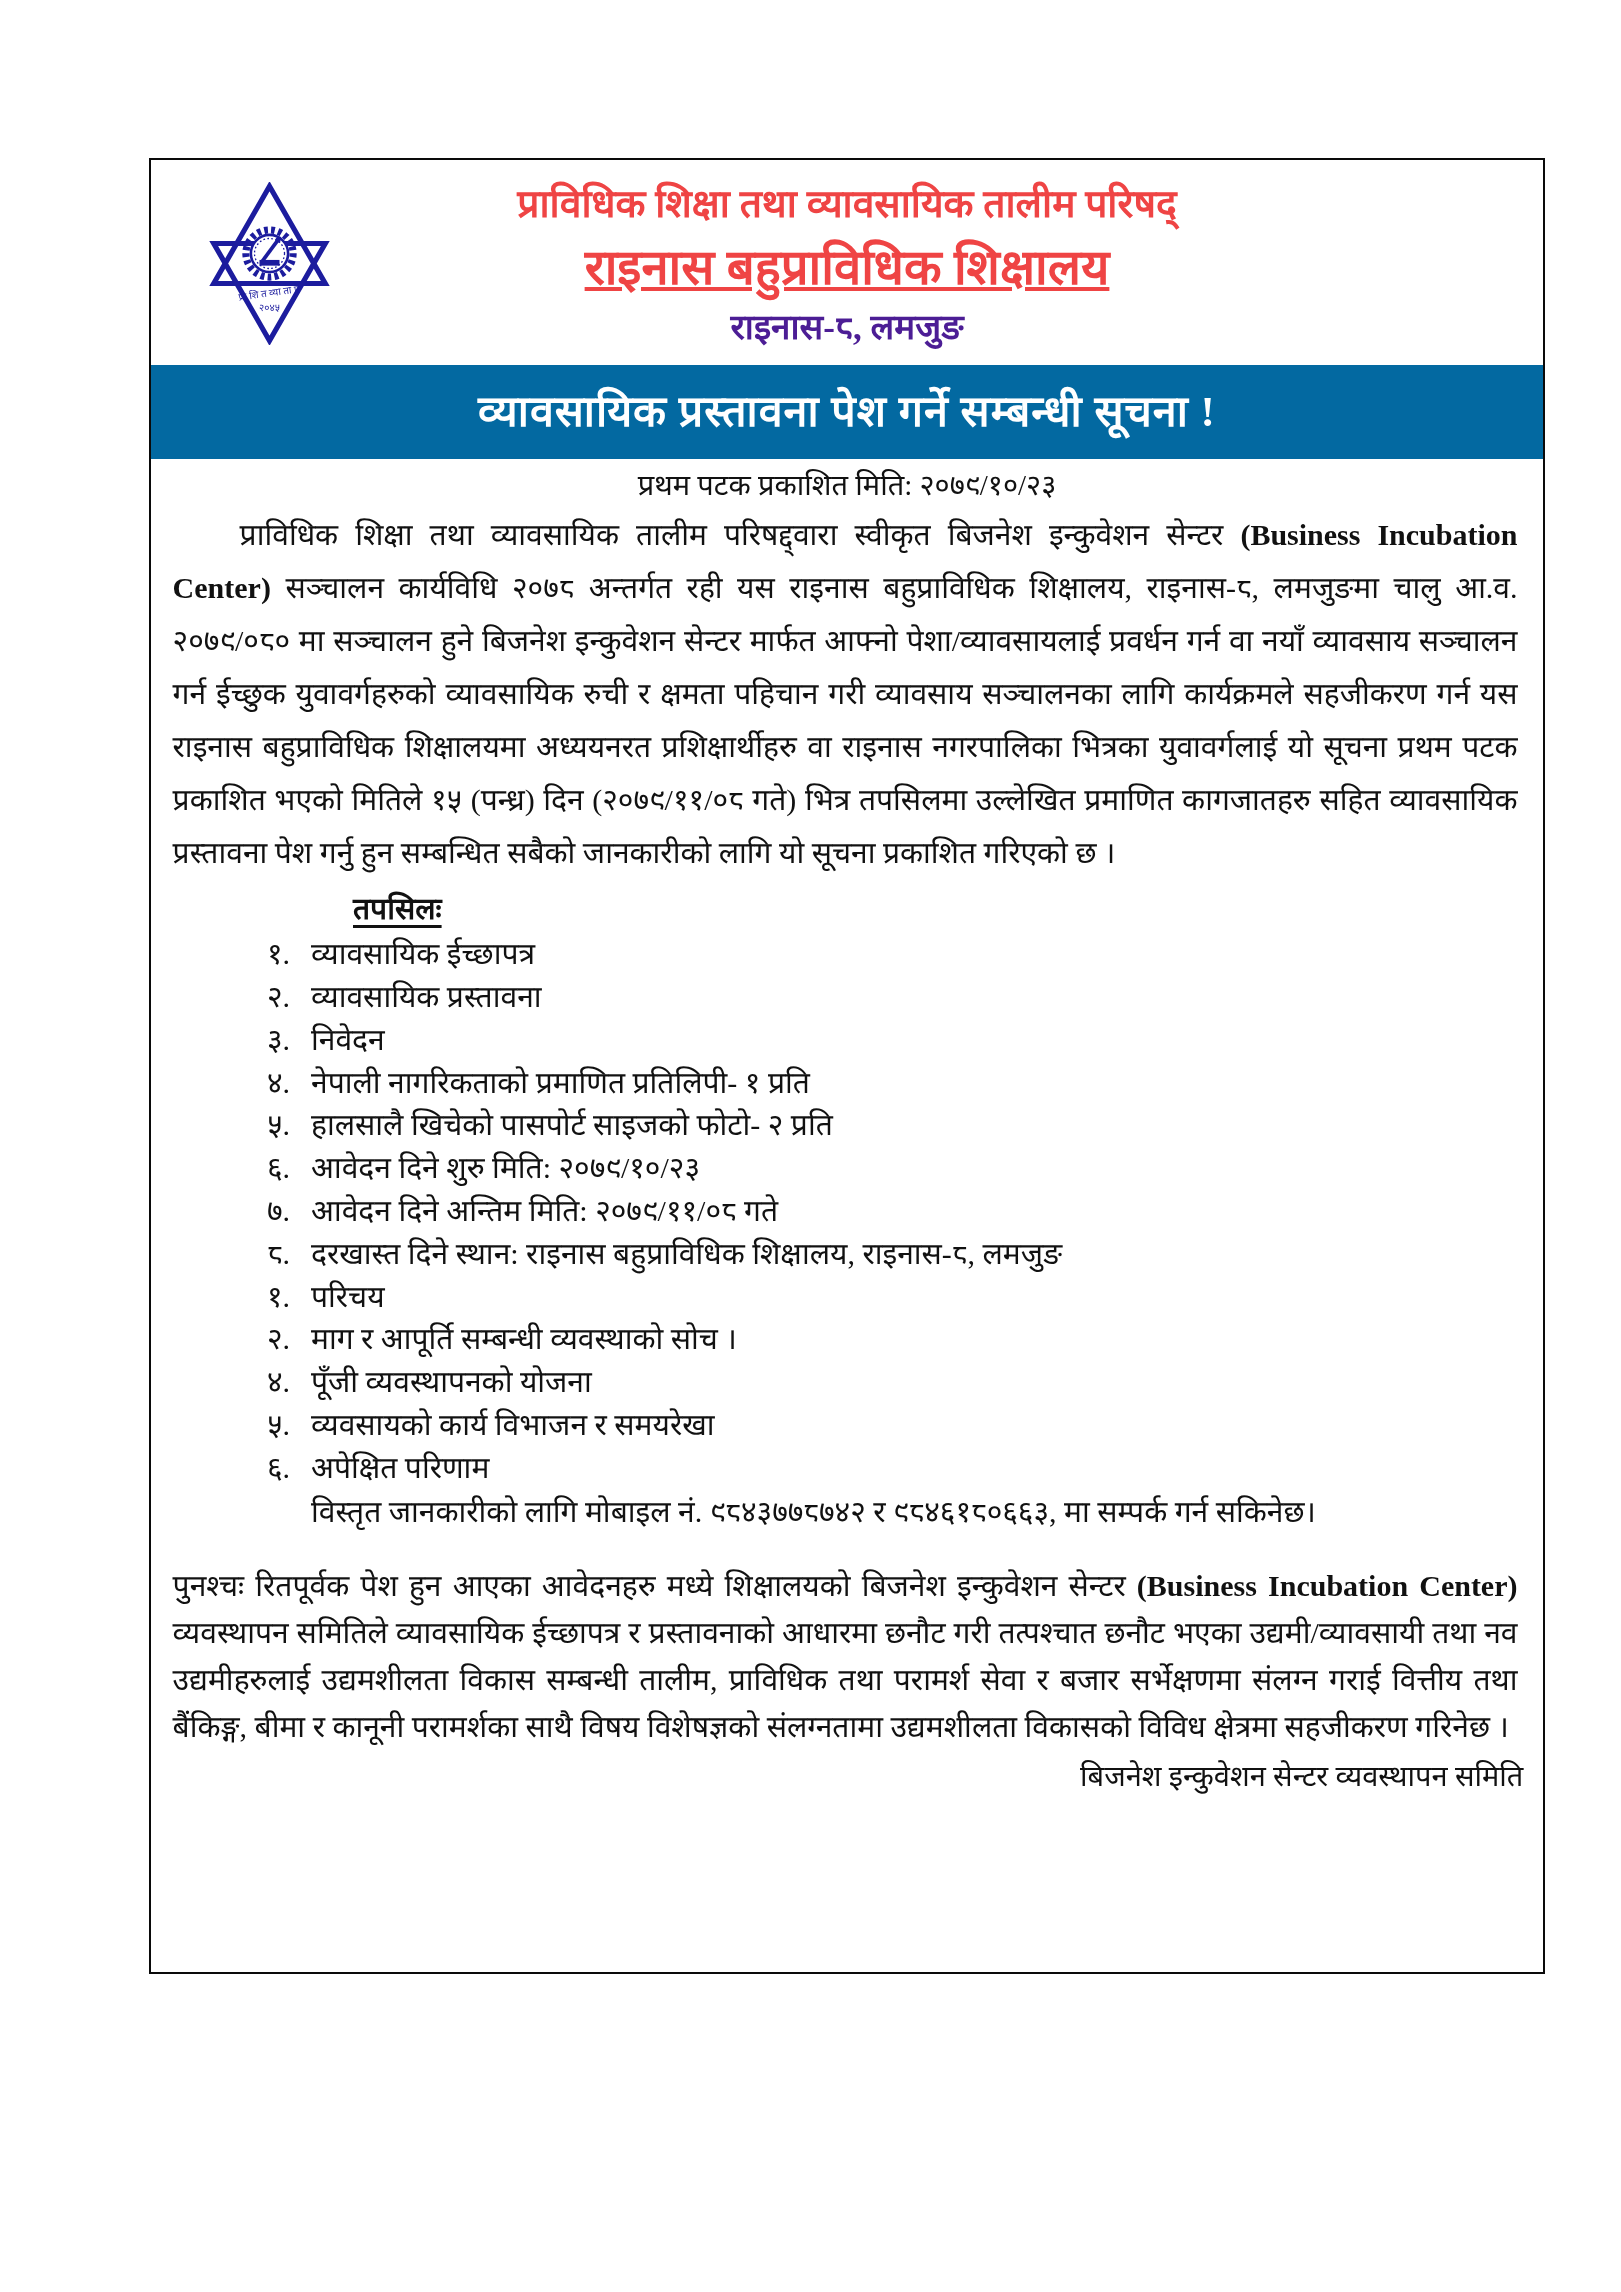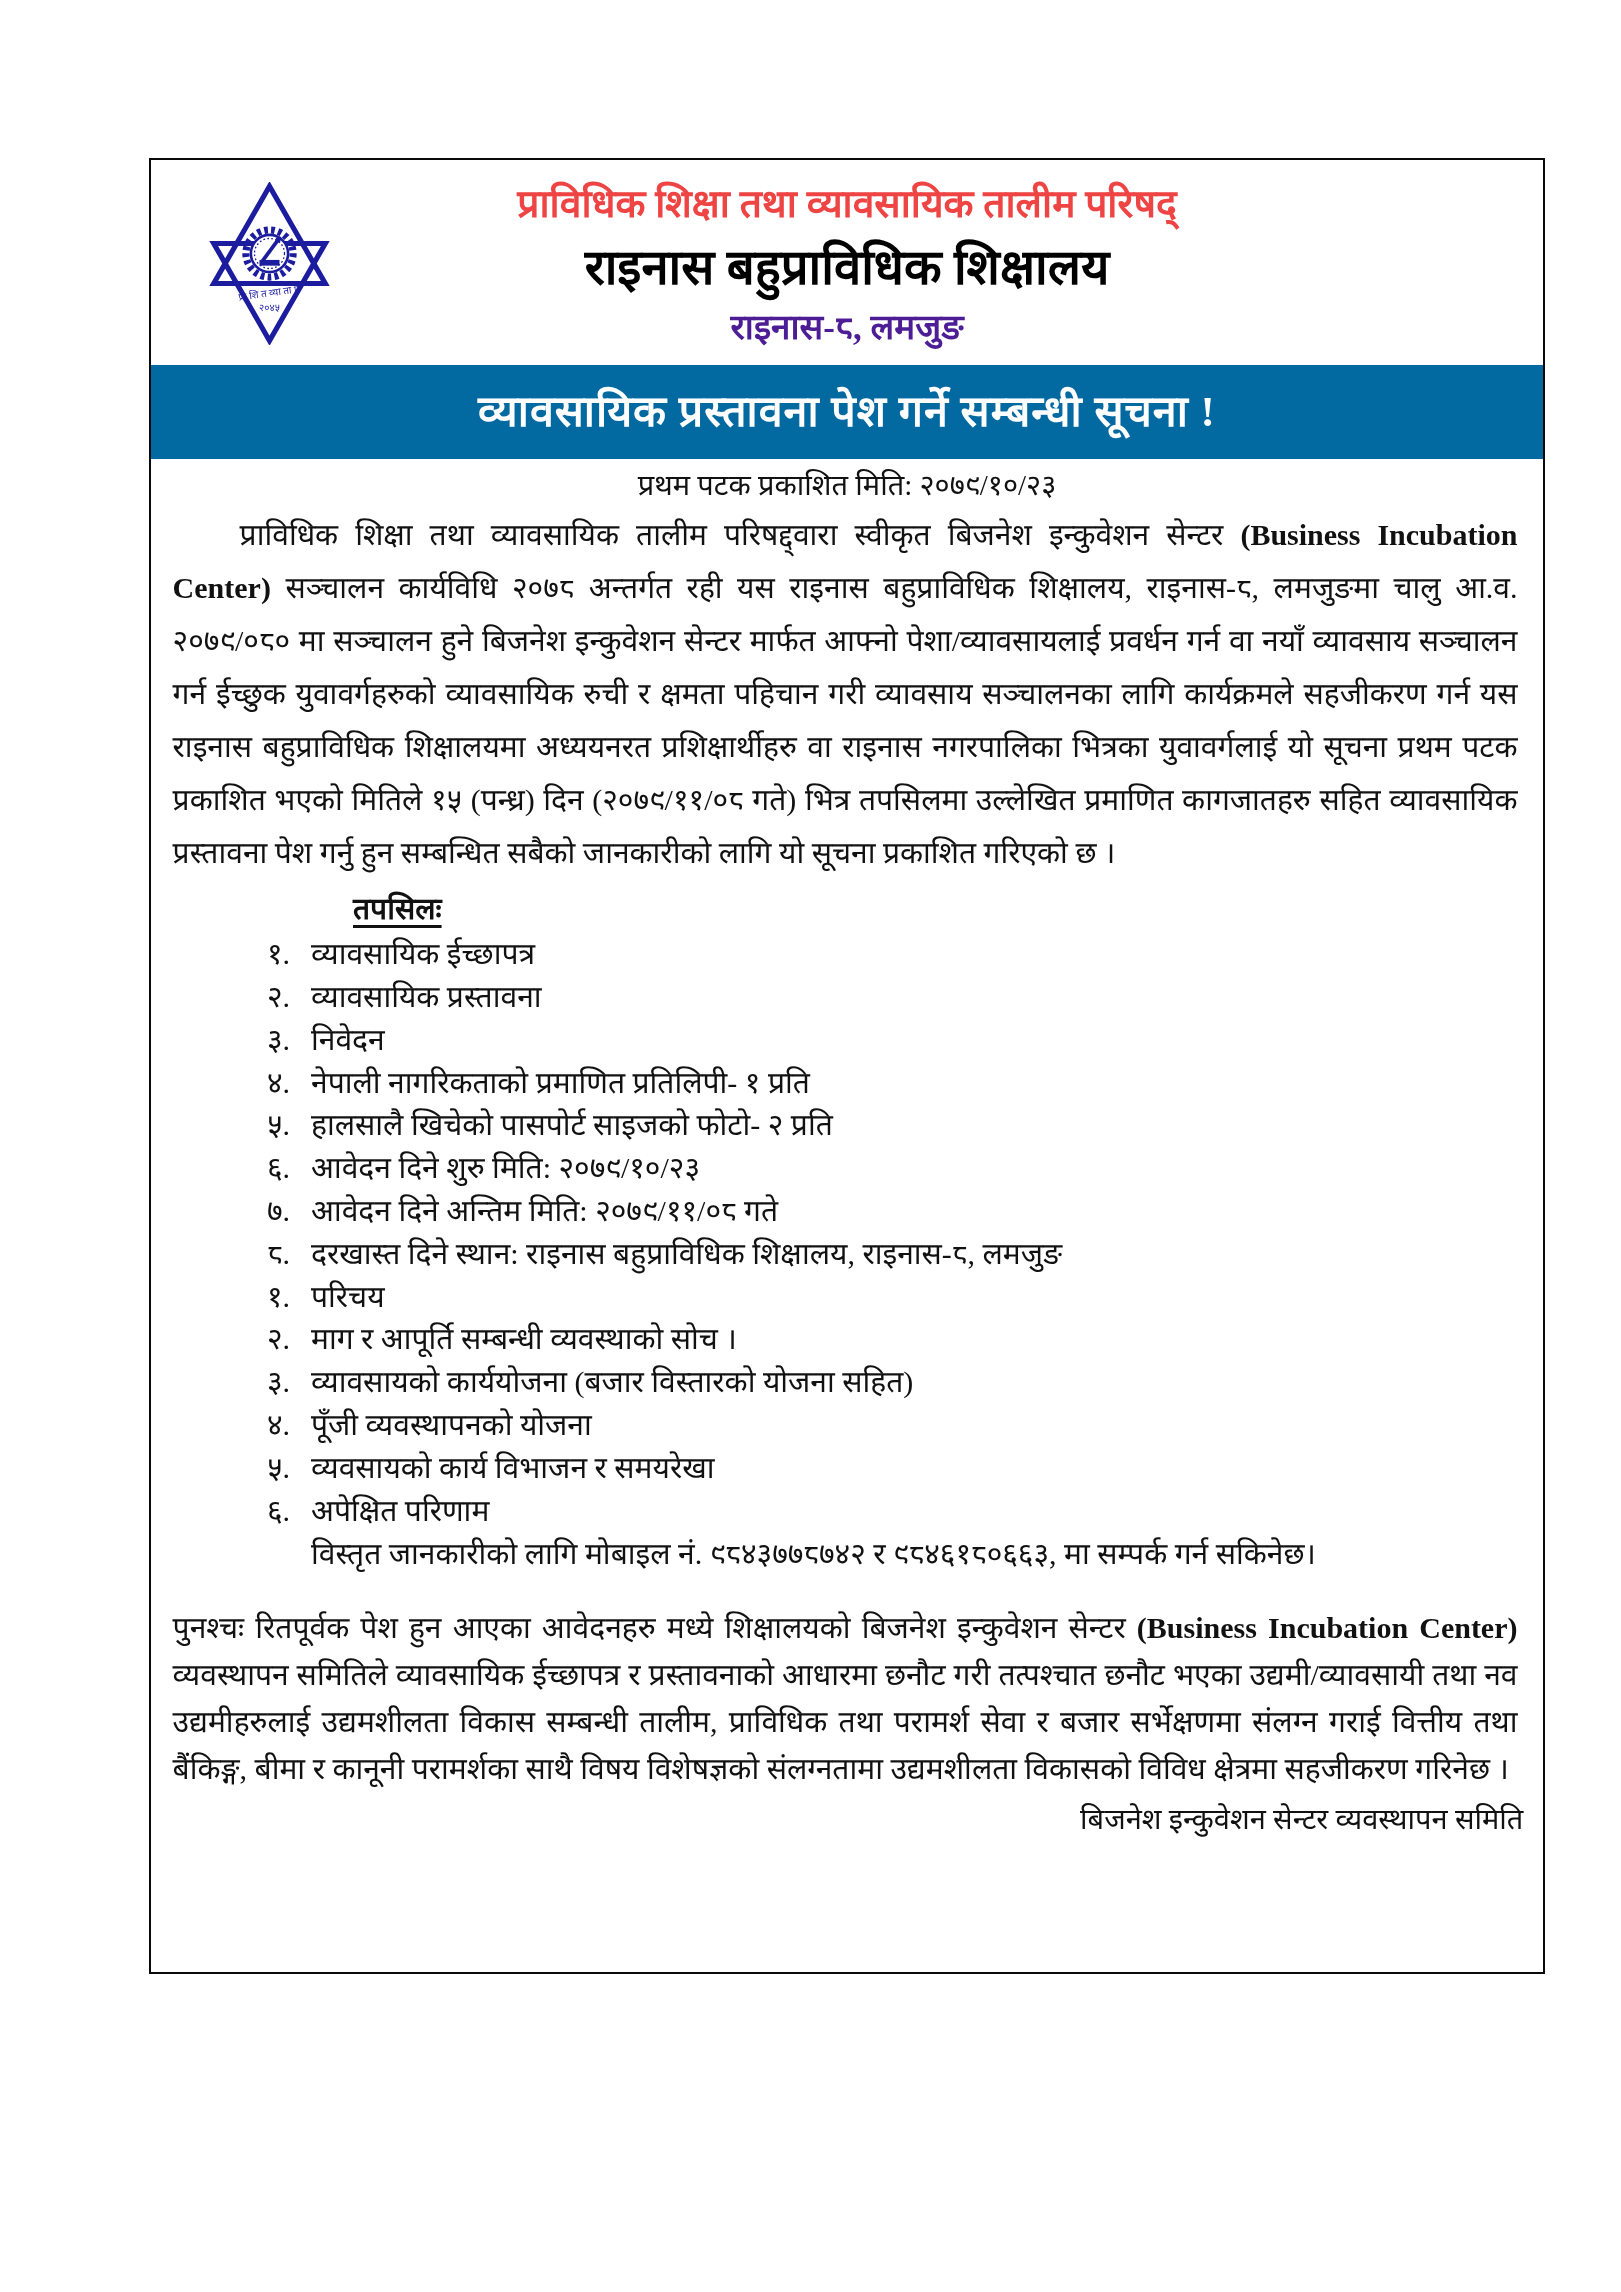--- a/index.html
+++ b/index.html
@@ -15,21 +15,21 @@
     border:2.9px solid #0a0a0a;box-sizing:border-box;background:#ffffff;
     overflow:hidden;
   }
   
   .header{position:relative;padding-top:19.6px;}
   .logo{position:absolute;left:47px;top:21.6px;width:143px;height:163px;}
   .org-line1{
     text-align:center;font-size:39px;font-weight:bold;color:#ef4444;line-height:47px;
   }
   .org-line2{
-    text-align:center;font-size:49px;font-weight:bold;color:#000000;line-height:59px;margin-top:11.8px;
+    text-align:center;font-size:49px;font-weight:bold;color:#ef4444;line-height:59px;margin-top:11.8px;text-decoration:underline;
   }
   .org-line3{
     text-align:center;font-size:35px;font-weight:bold;color:#4c1d95;line-height:42px;margin-top:9.8px;
   }
   
   .banner{
     margin-top:15.7px;height:94px;line-height:94px;background:#0369a1;color:#ffffff;
     text-align:center;font-size:43px;font-weight:bold;letter-spacing:1px;
   }
   
@@ -122,23 +122,20 @@
   <div class="list">
 
       <div class="li">
         <span class="num">१.</span><span>परिचय</span>
       </div>
 
       <div class="li">
         <span class="num">२.</span><span>माग र आपूर्ति सम्बन्धी व्यवस्थाको सोच ।</span>
       </div>
 
-      <div class="li">
-        <span class="num">३.</span><span>व्यावसायको कार्ययोजना (बजार विस्तारको योजना सहित)</span>
-      </div>
 
       <div class="li">
         <span class="num">४.</span><span>पूँजी व्यवस्थापनको योजना</span>
       </div>
 
       <div class="li">
         <span class="num">५.</span><span>व्यवसायको कार्य विभाजन र समयरेखा</span>
       </div>
 
       <div class="li">

